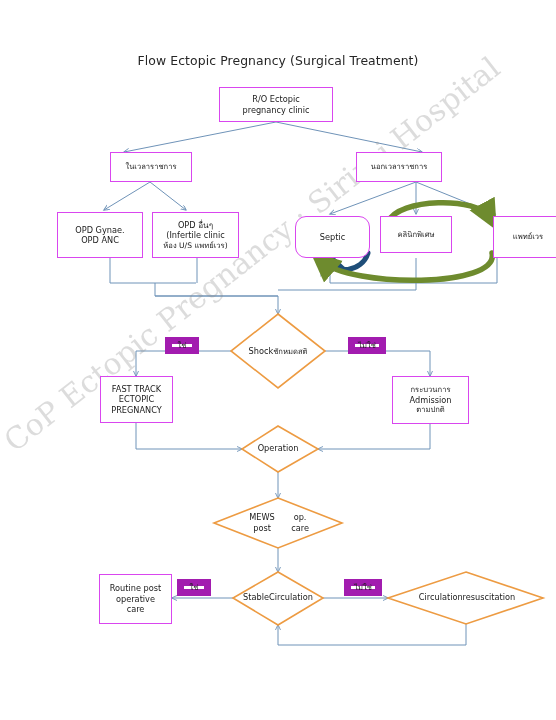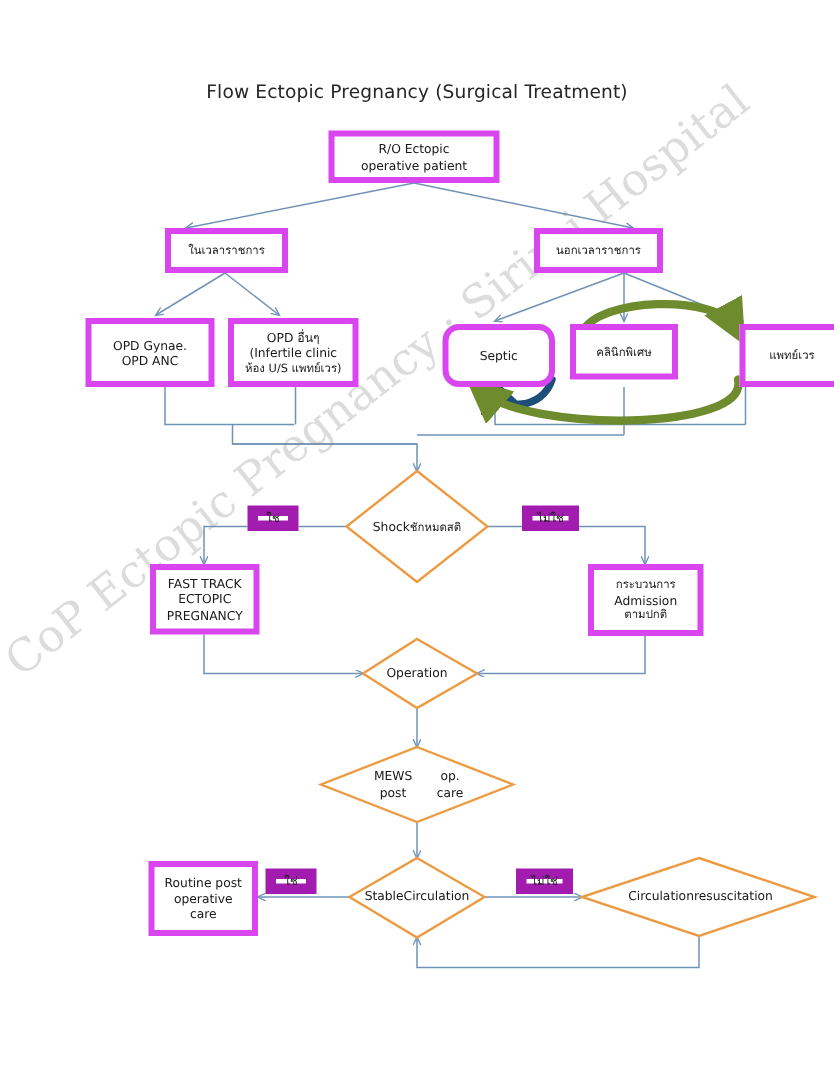--- a/index.html
+++ b/index.html
@@ -32,21 +32,21 @@
     display: flex;
     flex-direction: column;
     align-items: center;
     justify-content: center;
     text-align: center;
     line-height: 1.28;
     z-index: 3;
   }
   .node .ln { display: block; width: 100%; }
   .box {
-    border: 4px solid #d946ef;
+    border: 1px solid #d946ef;
     background: #ffffff;
     font-size: 8.2px;
     color: #1a1a1a;
   }
   .label-box {
     border: 7px solid #a21caf;
     background: #ffffff;
     font-size: 7.4px;
     z-index: 5;
   }
@@ -163,21 +163,21 @@
 
     <g fill="none" stroke-linecap="round">
       <path d="M388,222 C398,198 478,196 490,218" stroke="#6E8B2E" stroke-width="5.5" marker-end="url(#ahg)"></path>
       <path d="M368,253 C362,273 334,275 327,258" stroke="#1F4E79" stroke-width="5" marker-end="url(#ahb)"></path>
       <path d="M492,253 C500,288 352,288 321,261" stroke="#6E8B2E" stroke-width="5.5" marker-end="url(#ahg)"></path>
     </g>
   </svg>
 
   <div class="node box" style="left:219px; top:87px; width:114px; height:35px;">
     <span class="ln">R/O Ectopic</span>
-    <span class="ln">operative patient</span>
+    <span class="ln">pregnancy clinic</span>
   </div>
 
   <div class="node box" style="left:110px; top:152px; width:82px; height:30px;">
     <span class="ln thai">ในเวลาราชการ</span>
   </div>
 
   <div class="node box" style="left:356px; top:152px; width:86px; height:30px;">
     <span class="ln thai">นอกเวลาราชการ</span>
   </div>
 

